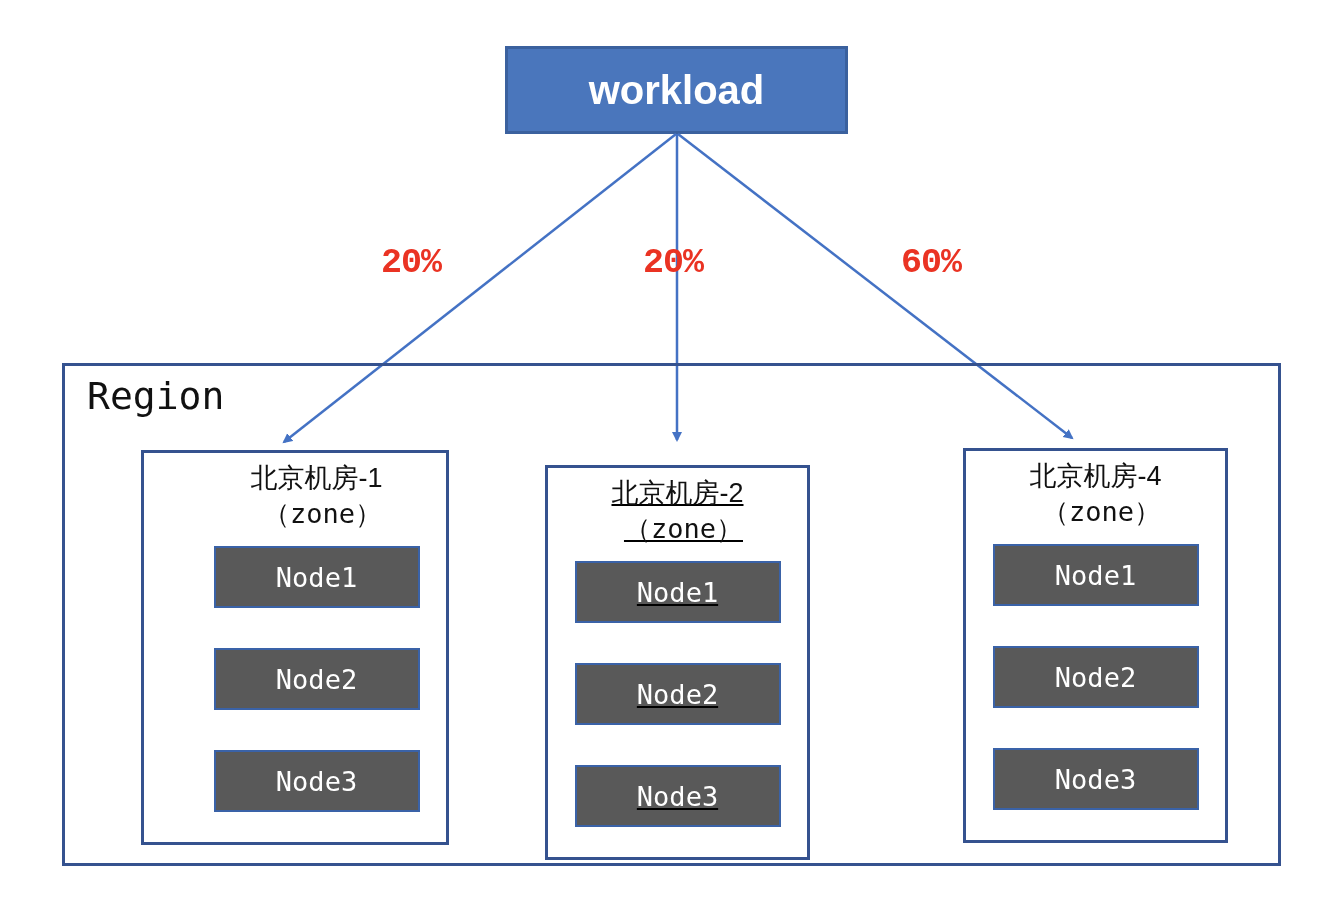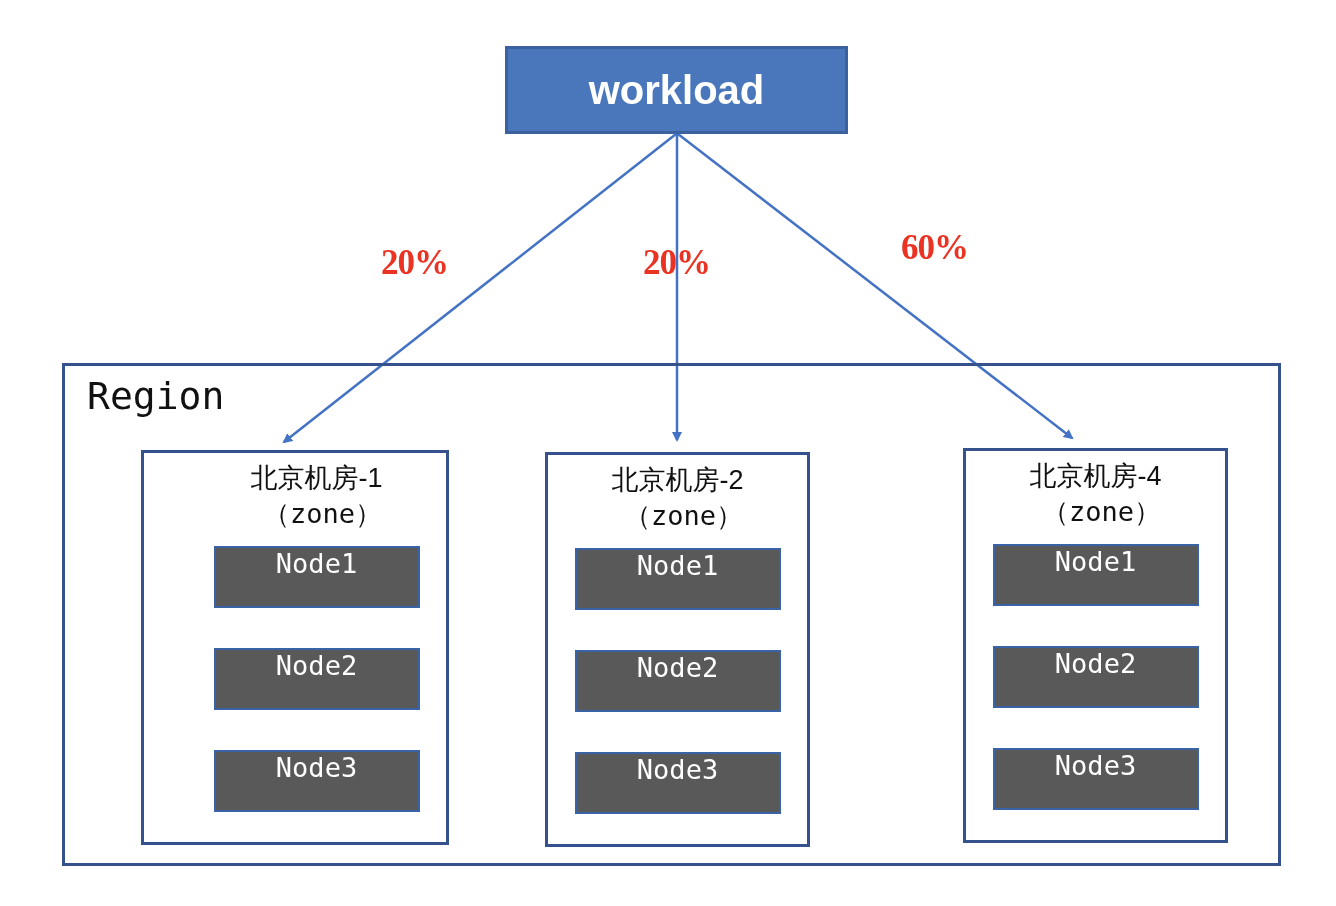--- a/index.html
+++ b/index.html
@@ -45,27 +45,27 @@
     height: 906px;
     pointer-events: none;
   }
 
   
   .pct {
     position: absolute;
     color: #EA3323;
     font-size: 35px;
     font-weight: bold;
-    font-family: Liberation Serif, serif;
+    font-family: Liberation Mono, monospace;
     letter-spacing: -1px;
     white-space: nowrap;
   }
   .pct-1 { left: 381px; top: 243px; }
   .pct-2 { left: 643px; top: 243px; }
-  .pct-3 { left: 901px; top: 228px; }
+  .pct-3 { left: 901px; top: 243px; }
 
   
   .region-box {
     position: absolute;
     left: 62px;
     top: 363px;
     width: 1213px;
     height: 497px;
     border: 3px solid #35528F;
     background: transparent;
@@ -84,21 +84,21 @@
     position: absolute;
     width: 259px;
     height: 389px;
     background: #ffffff;
     border: 3px solid #35528F;
     display: flex;
     flex-direction: column;
     align-items: center;
   }
   .zone-1 { left: 141px; top: 450px; padding-left: 43px; }
-  .zone-2 { left: 545px; top: 452px; }
+  .zone-2 { left: 545px; top: 465px; text-decoration: underline; }
   .zone-3 { left: 963px; top: 448px; }
 
   .zone-title {
     margin-top: 8px;
     text-align: center;
     line-height: 1.3;
     color: #111111;
   }
   .zone-name {
     font-size: 27px;
@@ -117,21 +117,21 @@
     align-items: center;
     gap: 40px;
     margin-top: 15px;
   }
   .node {
     width: 202px;
     height: 58px;
     background: #595959;
     border: 2px solid #3A62A7;
     display: flex;
-    align-items: flex-start;
+    align-items: center;
     justify-content: center;
   }
   .node span {
     color: #ffffff;
     font-size: 27px;
     font-family: "DejaVu Sans Mono", "Liberation Mono", monospace;
   }
 </style>
 </head>
 <body>

